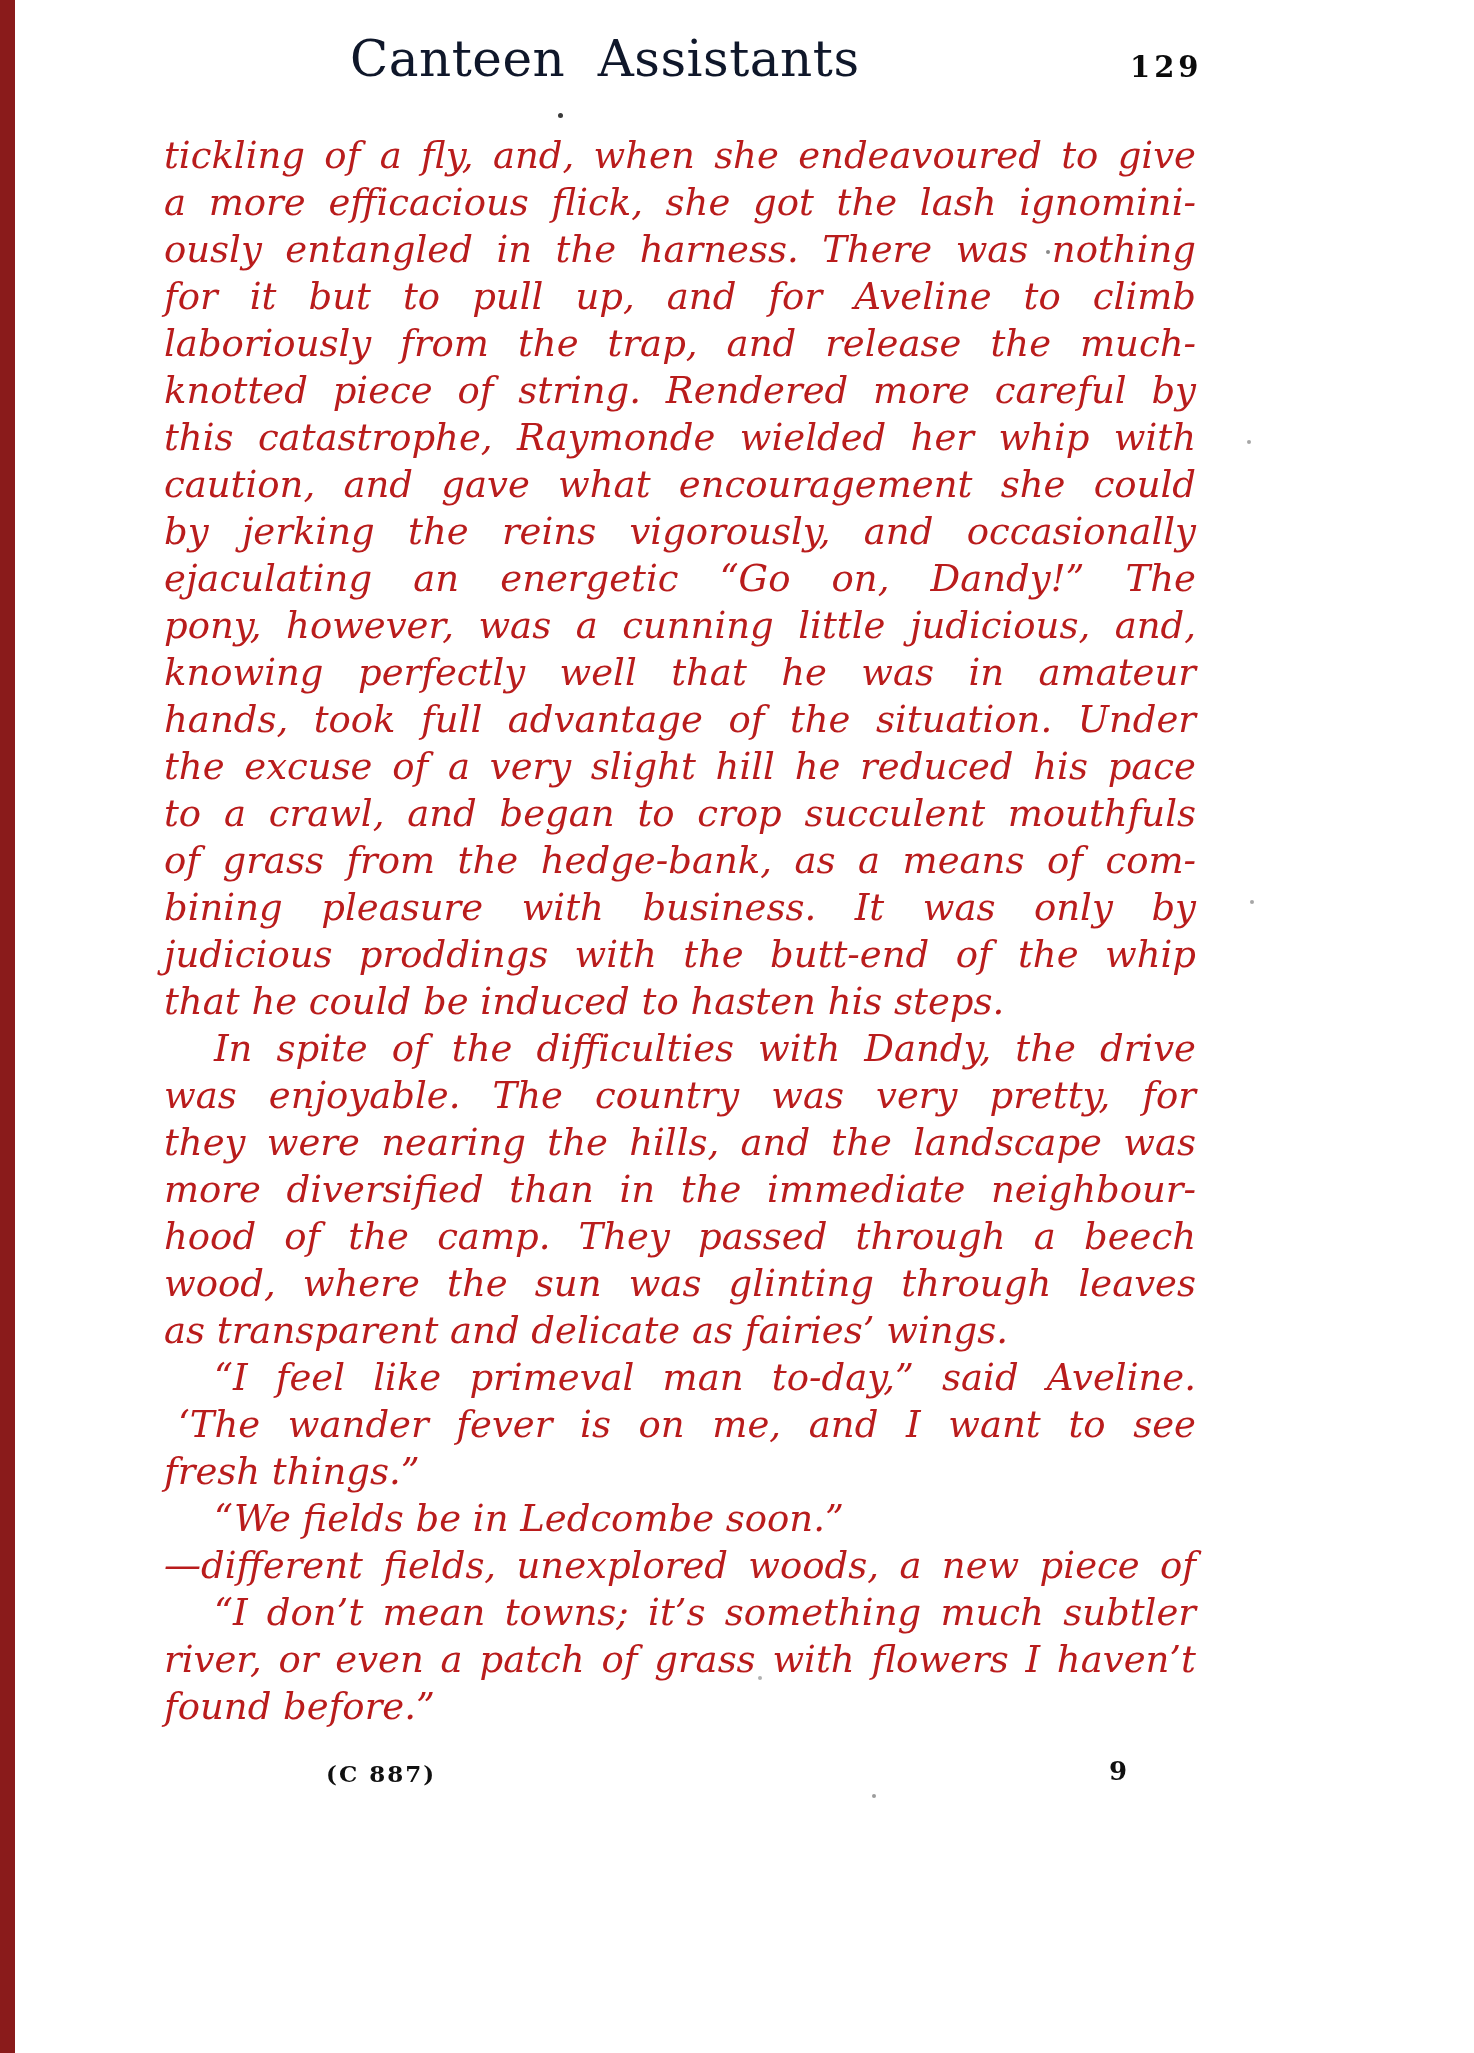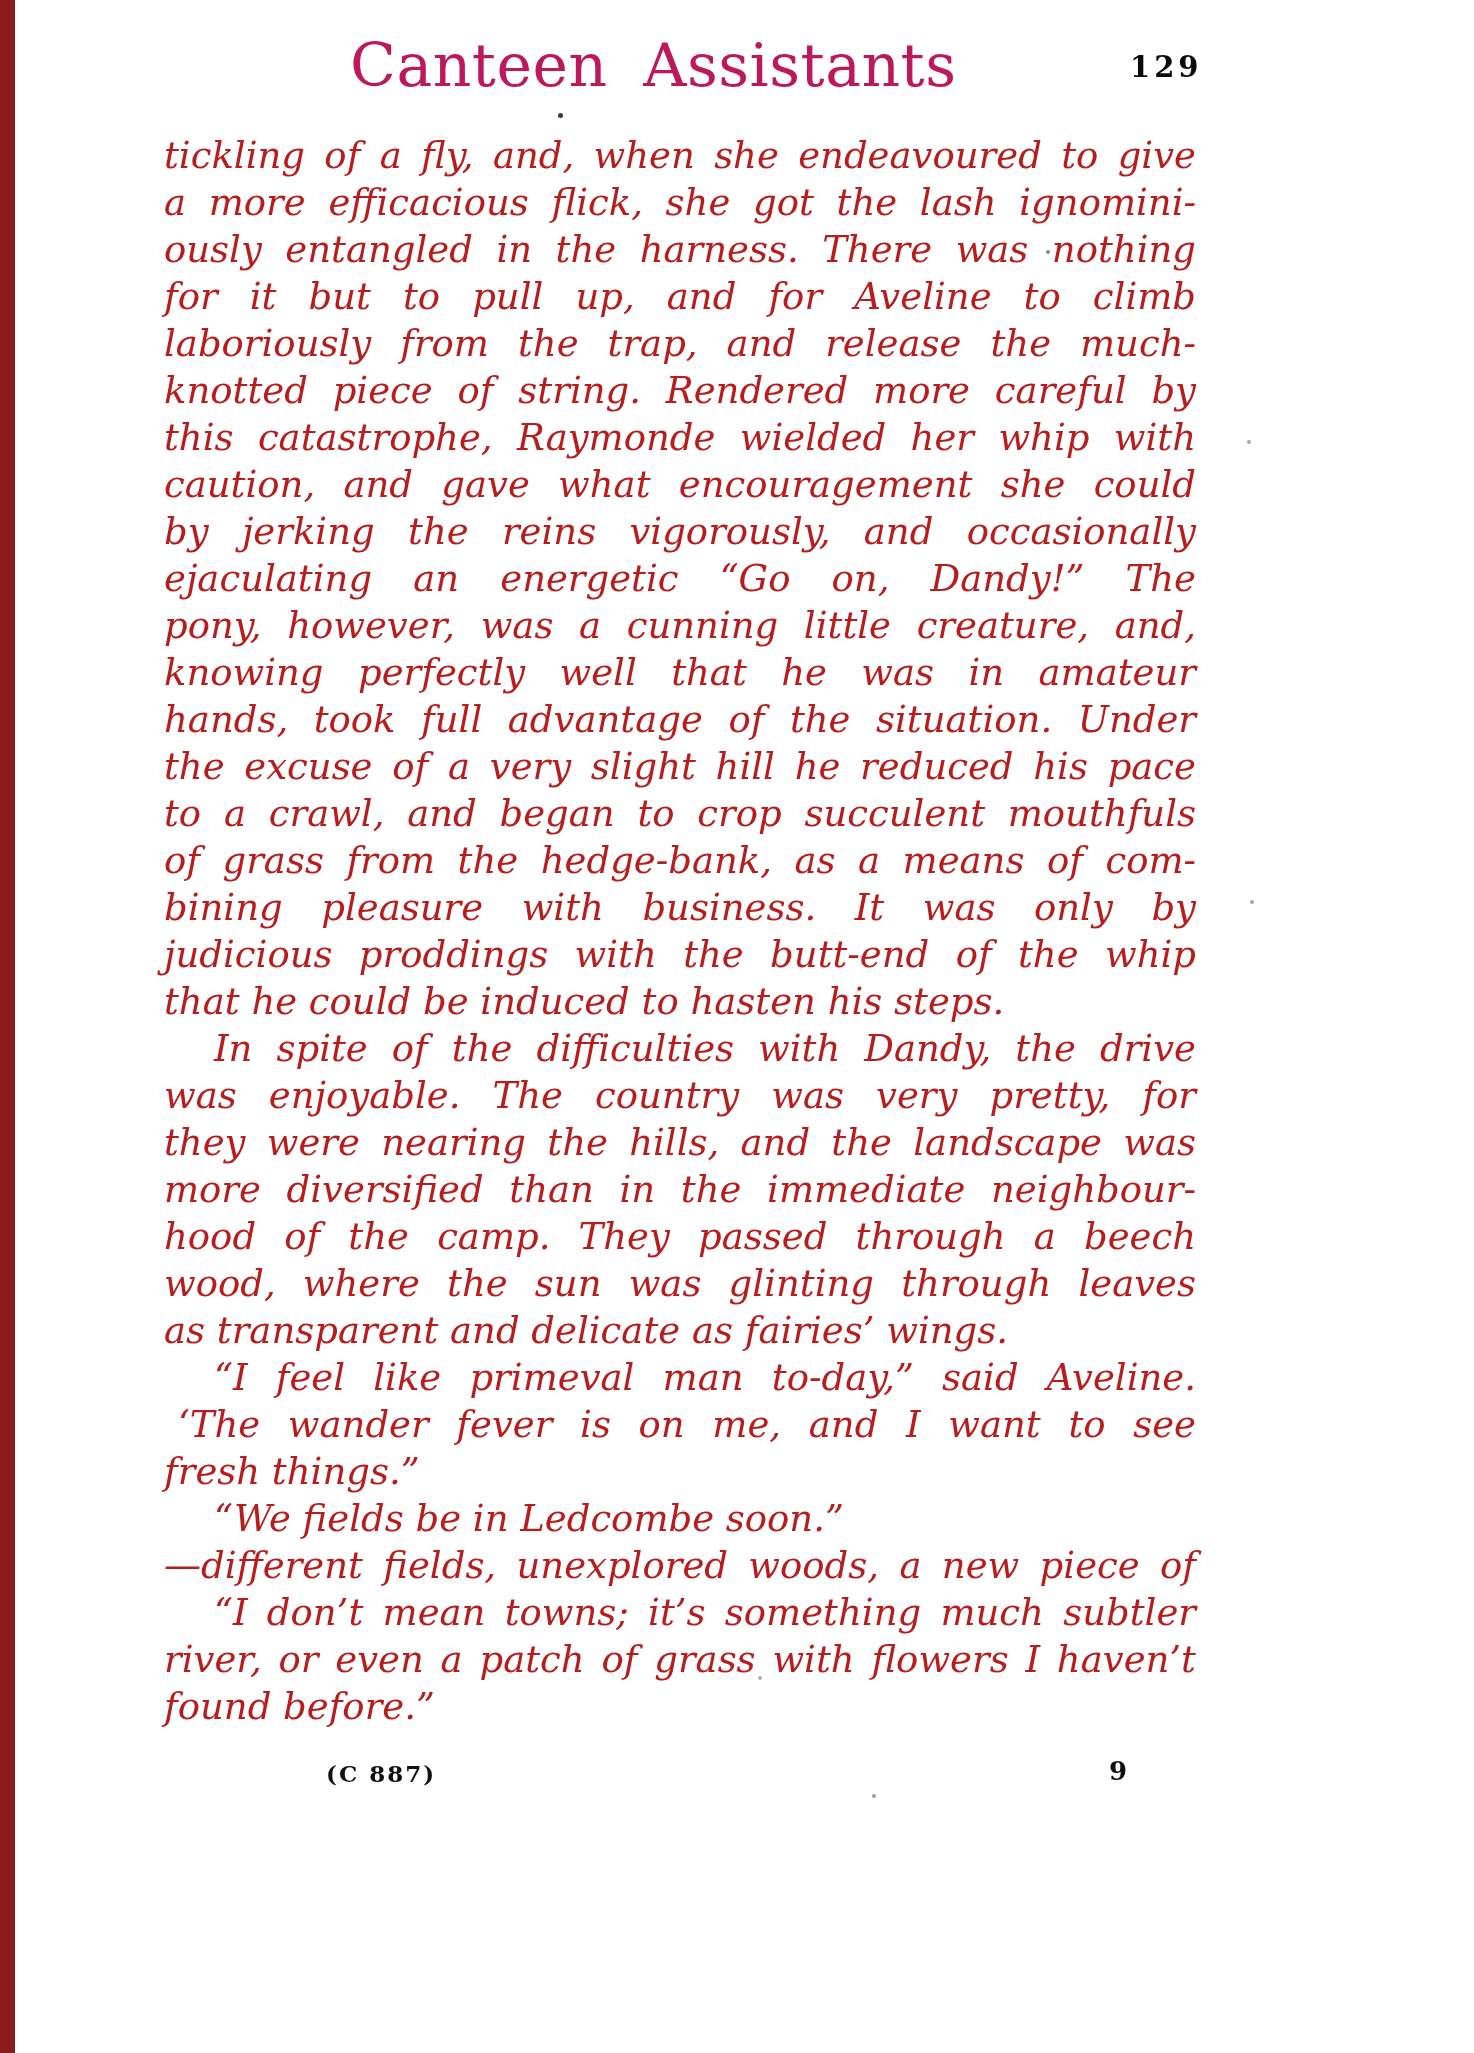--- a/index.html
+++ b/index.html
@@ -13,24 +13,24 @@
     overflow: hidden;
   }
   .edge-strip {
     position: absolute;
     left: 0; top: 0;
     width: 15px; height: 2053px;
   }
   .header-title {
     position: absolute;
     left: 350px; top: 30px;
-    font-size: 60px;
+    font-size: 50px;
     letter-spacing: 0.5px;
     word-spacing: 16px;
-    color: #be185d;
+    color: #0f172a;
     white-space: nowrap;
   }
   .page-number {
     position: absolute;
     left: 1130px; top: 50px;
     font-size: 29px;
     font-weight: bold;
     letter-spacing: 4px;
     color: #0b0b0b;
   }
@@ -90,21 +90,21 @@
     <div class="line">tickling of a fly, and, when she endeavoured to give</div>
     <div class="line">a more efficacious flick, she got the lash ignomini-</div>
     <div class="line">ously entangled in the harness.  There was nothing</div>
     <div class="line">for it but to pull up, and for Aveline to climb</div>
     <div class="line">laboriously from the trap, and release the much-</div>
     <div class="line">knotted piece of string.  Rendered more careful by</div>
     <div class="line">this catastrophe, Raymonde wielded her whip with</div>
     <div class="line">caution, and gave what encouragement she could</div>
     <div class="line">by jerking the reins vigorously, and occasionally</div>
     <div class="line">ejaculating an energetic “Go on, Dandy!”  The</div>
-    <div class="line">pony, however, was a cunning little creature, and,</div>
+    <div class="line">pony, however, was a cunning little judicious, and,</div>
     <div class="line">knowing perfectly well that he was in amateur</div>
     <div class="line">hands, took full advantage of the situation.  Under</div>
     <div class="line">the excuse of a very slight hill he reduced his pace</div>
     <div class="line">to a crawl, and began to crop succulent mouthfuls</div>
     <div class="line">of grass from the hedge-bank, as a means of com-</div>
     <div class="line">bining pleasure with business.  It was only by</div>
     <div class="line">judicious proddings with the butt-end of the whip</div>
     <div class="line nojust">that he could be induced to hasten his steps.</div>
     <div class="line ind">In spite of the difficulties with Dandy, the drive</div>
     <div class="line">was enjoyable.  The country was very pretty, for</div>

